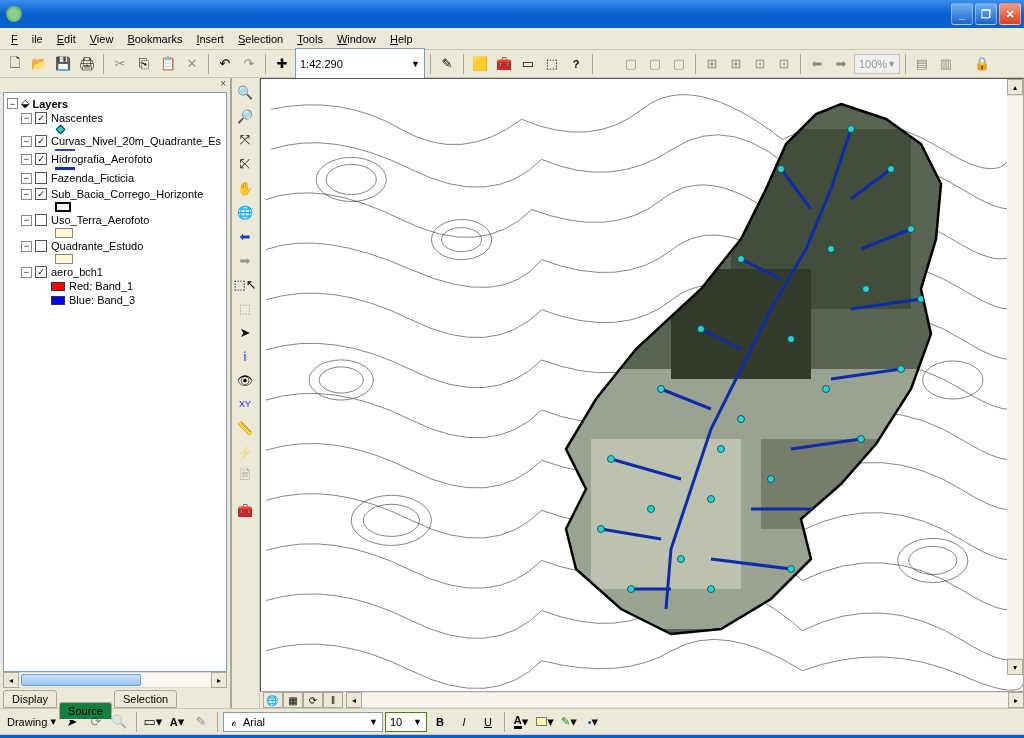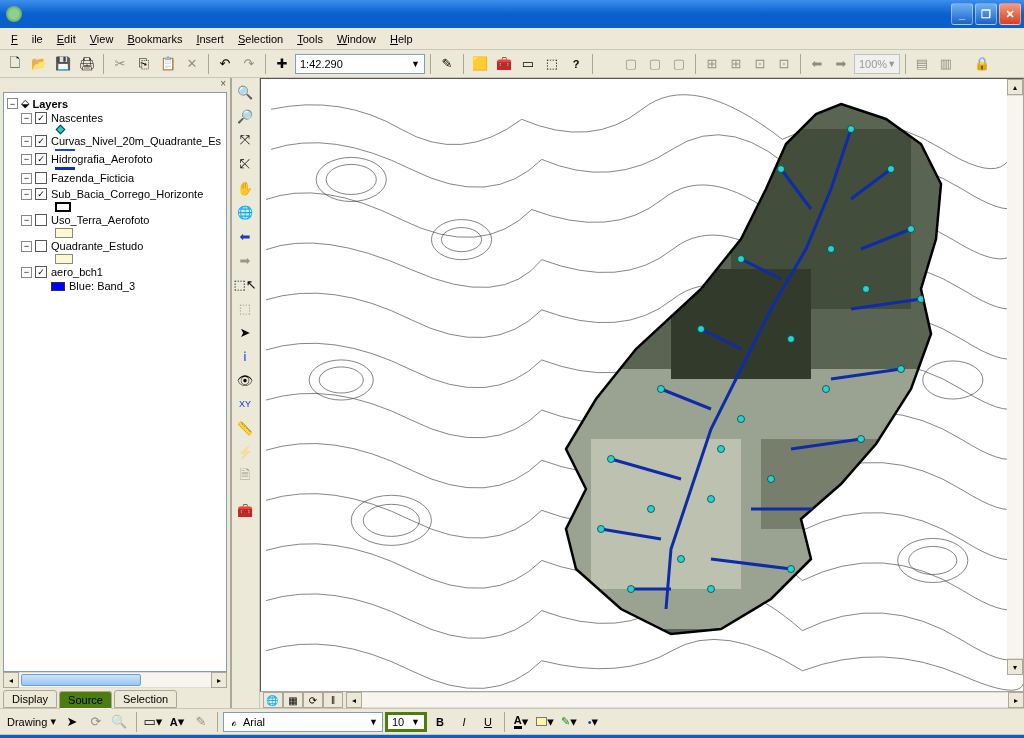--- a/index.html
+++ b/index.html
@@ -17,21 +17,21 @@
 
 .menubar { height: 22px; background: #ece9d8; display: flex; align-items: center; padding: 0 4px; border-bottom: 1px solid #c9c5b8; }
 .menubar span { padding: 2px 7px; cursor: default; }
 .menubar u { text-decoration: underline; }
 
 
 .toolbar-row { background: #ece9d8; border-bottom: 1px solid #c9c5b8; display: flex; align-items: center; padding: 2px 4px; height: 28px; gap: 2px; }
 .tb-btn { width: 22px; height: 22px; display: flex; align-items: center; justify-content: center; border: 1px solid transparent; font-size: 13px; }
 .tb-btn.disabled { opacity: .4; }
 .tb-sep { width: 1px; height: 20px; background: #aca899; margin: 0 3px; }
-.scale-box { border: 1px solid #7f9db9; background: #fff; height: 20px; width: 130px; display: flex; align-items: center; padding: 0 4px; }
+.scale-box { border: 1px solid #7f9db9; background: #fff; height: 31px; width: 130px; display: flex; align-items: center; padding: 0 4px; }
 .scale-box .dd { margin-left: auto; font-size: 9px; }
 .pct-box { border: 1px solid #c0c0c0; background: #f0f0f0; height: 20px; width: 46px; display: flex; align-items: center; padding: 0 4px; color: #999; }
 .pct-box .dd{ margin-left:auto; font-size:9px;}
 
 
 .main { display: flex; height: 630px; }
 .toc-wrap { width: 232px; display: flex; flex-direction: column; border-right: 2px solid #aca899; background: #ece9d8; }
 .toc-close { height: 14px; display:flex; justify-content:flex-end; padding-right:4px; font-size:10px; color:#555;}
 .toc { flex: 1; background: #fff; border: 1px solid #7f9db9; margin: 0 3px; overflow: hidden; font-size: 11px; }
 .toc-content { padding: 3px; }
@@ -47,41 +47,41 @@
 .box-sym { width:16px; height:10px; border:2px solid #000; background:#fff; display:inline-block; margin:0 4px;}
 .fill-sym { width:18px; height:10px; background:#fdf8d2; border:1px solid #888; display:inline-block; margin:0 4px;}
 
 .toc-hscroll { height:16px; background:#ece9d8; margin:0 3px; display:flex;}
 .hsb-btn{ width:16px;height:16px;background:#ece9d8;border:1px solid #aca899;display:flex;align-items:center;justify-content:center;font-size:8px;}
 .hsb-track{ flex:1; background:#f7f5ed; border-top:1px solid #ddd; border-bottom:1px solid #ddd; position:relative;}
 .hsb-thumb{ position:absolute; left:2px; top:1px; width:120px; height:12px; background:linear-gradient(to bottom,#cde3fb,#9bc6f2); border:1px solid #6b9fd4; border-radius:2px;}
 
 .toc-tabs { display: flex; padding: 2px 3px 0 3px; }
 .toc-tab { padding: 2px 8px; border: 1px solid #aca899; background: #ece9d8; margin-right: 2px; border-top-left-radius:3px; border-top-right-radius:3px; cursor:default;}
-.toc-tab.active { background:#4d7c0f; border-bottom-color:#fff; position:relative; top:1px;}
+.toc-tab.active { background:#15803d; border-bottom-color:#fff; position:relative; top:12px;}
 
 
 .vtool { width: 28px; background: #ece9d8; border-right: 1px solid #c9c5b8; display: flex; flex-direction: column; padding: 3px 2px; gap: 2px; }
 .vtb { width: 22px; height: 22px; display:flex; align-items:center; justify-content:center; font-size:13px; border:1px solid transparent;}
 .vtb.disabled{ opacity:.35;}
 
 
 .map-area { flex:1; background:#fff; display:flex; flex-direction:column;}
 .map-canvas { flex:1; position:relative; overflow:hidden; border:1px inset #aca899;}
 .map-hscroll{ height:16px; display:flex; background:#ece9d8;}
 .map-vscroll{ width:16px; background:#ece9d8; position:absolute; right:0; top:0; bottom:16px; display:flex; flex-direction:column;}
 .map-view-btns{ display:flex; padding:0 3px; gap:0;}
 .mvb{ width:20px; height:16px; border:1px solid #aca899; background:#ece9d8; display:flex;align-items:center;justify-content:center; font-size:10px;}
 
 
 .draw-row { height: 26px; background: #ece9d8; border-top: 1px solid #c9c5b8; display:flex; align-items:center; padding:0 4px; gap:2px;}
 .draw-label { padding: 2px 3px; display:flex; align-items:center;}
 .font-box { border:1px solid #7f9db9; background:#fff; height:20px; width:160px; display:flex; align-items:center; padding:0 4px;}
 .font-box .dd{ margin-left:auto; font-size:9px;}
-.size-box { border:3px solid #4d7c0f; background:#fff; height:20px; width:42px; display:flex; align-items:center; padding:0 4px;text-align:right;}
+.size-box { border:1px solid #4d7c0f; background:#fff; height:20px; width:42px; display:flex; align-items:center; padding:0 4px;text-align:right;}
 .size-box .dd{ margin-left:auto; font-size:9px;}
 
 
 .status { height: 20px; background:#ece9d8; border-top:1px solid #c9c5b8; display:flex; align-items:center; padding:0 6px;}
 .status-coords { margin-left:auto; border:1px inset #c9c5b8; padding:1px 8px; background:#ece9d8; min-width:260px;}
 
 
 .contours { position:absolute; inset:0; background:#fff;}
 .contours svg{ width:100%; height:100%;}
 .basin { position:absolute; left:150px; top:10px; width:560px; height:570px;}
@@ -249,20 +249,25 @@
         <div class="tree-row">
             <span class="spacer" style="width:44px"></span>
             <span class="fill-sym"></span>
           </div>
 
         <div class="tree-row">
             <span class="spacer" style="width:14px"></span>
             <span class="expander">−</span>
             <span class="chk checked"></span>
             <span>aero_bch1</span>
+          </div>
+        <div class="tree-row">
+            <span class="spacer" style="width:44px"></span>
+            <span class="swatch" style="background:#ff0000"></span>
+            <span>Red:   Band_1</span>
           </div>
         <div class="tree-row">
             <span class="spacer" style="width:44px"></span>
             <span class="swatch" style="background:#0000ff"></span>
             <span>Blue:   Band_3</span>
           </div>
       </div>
     </div>
     <div class="toc-hscroll">
       <div class="hsb-btn">◂</div>

